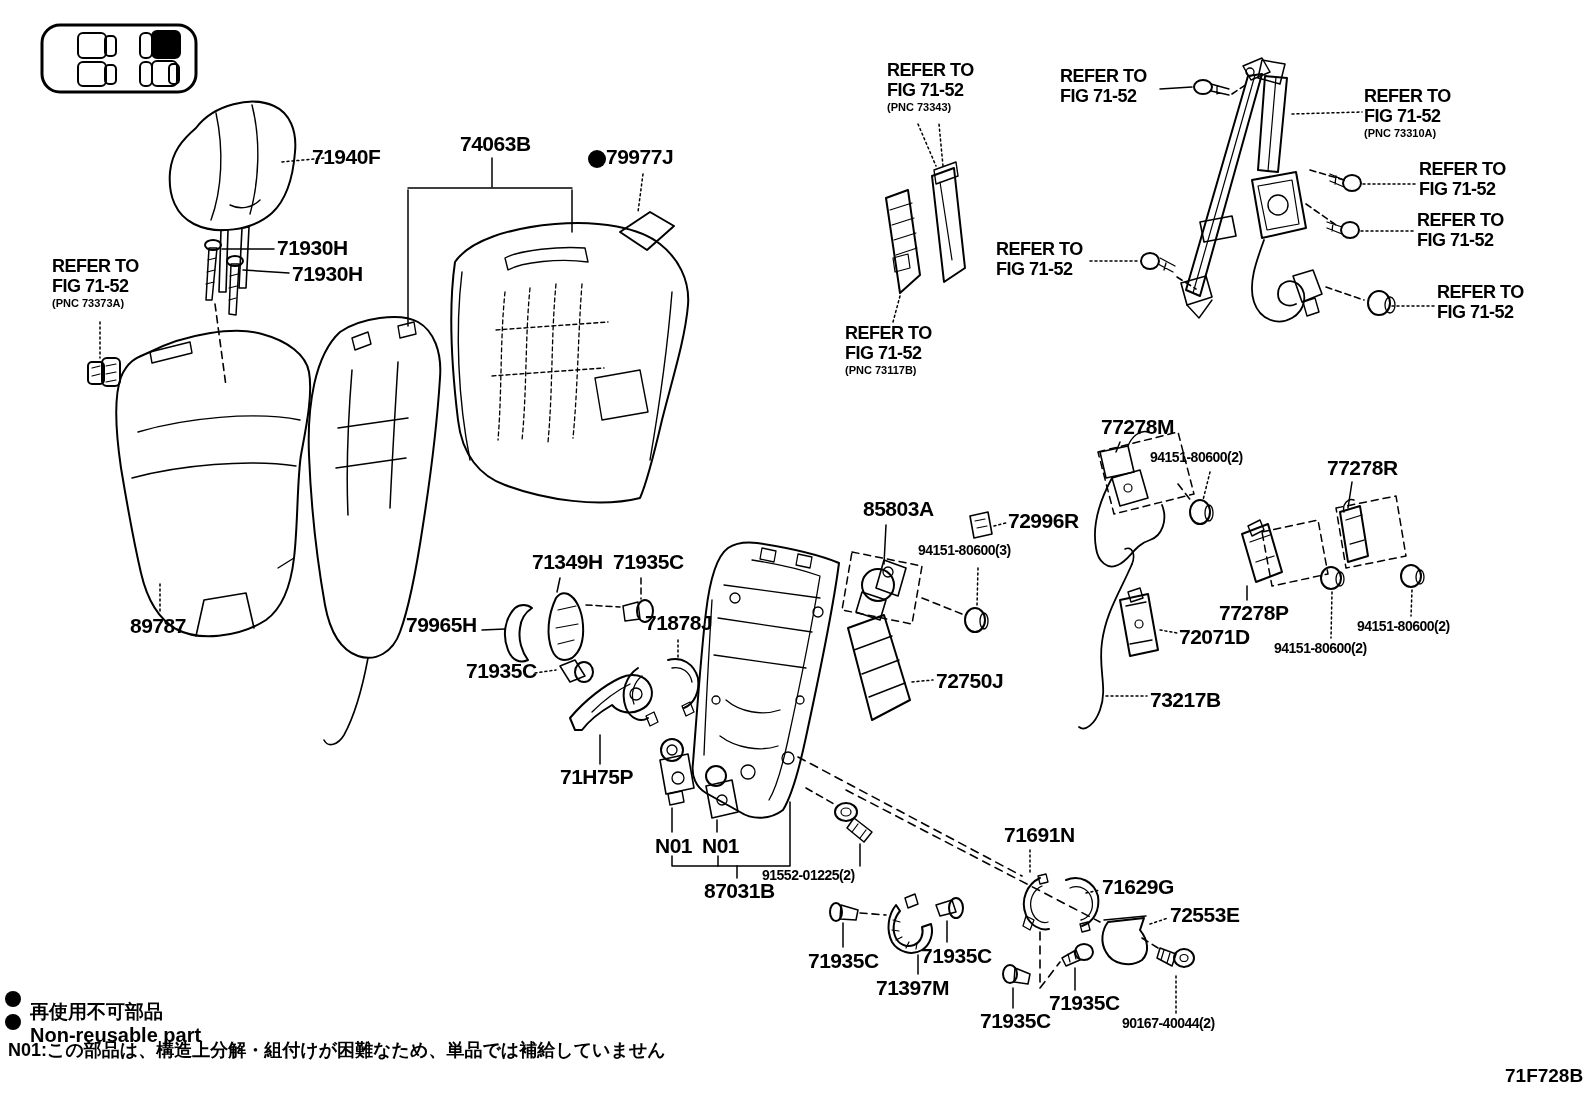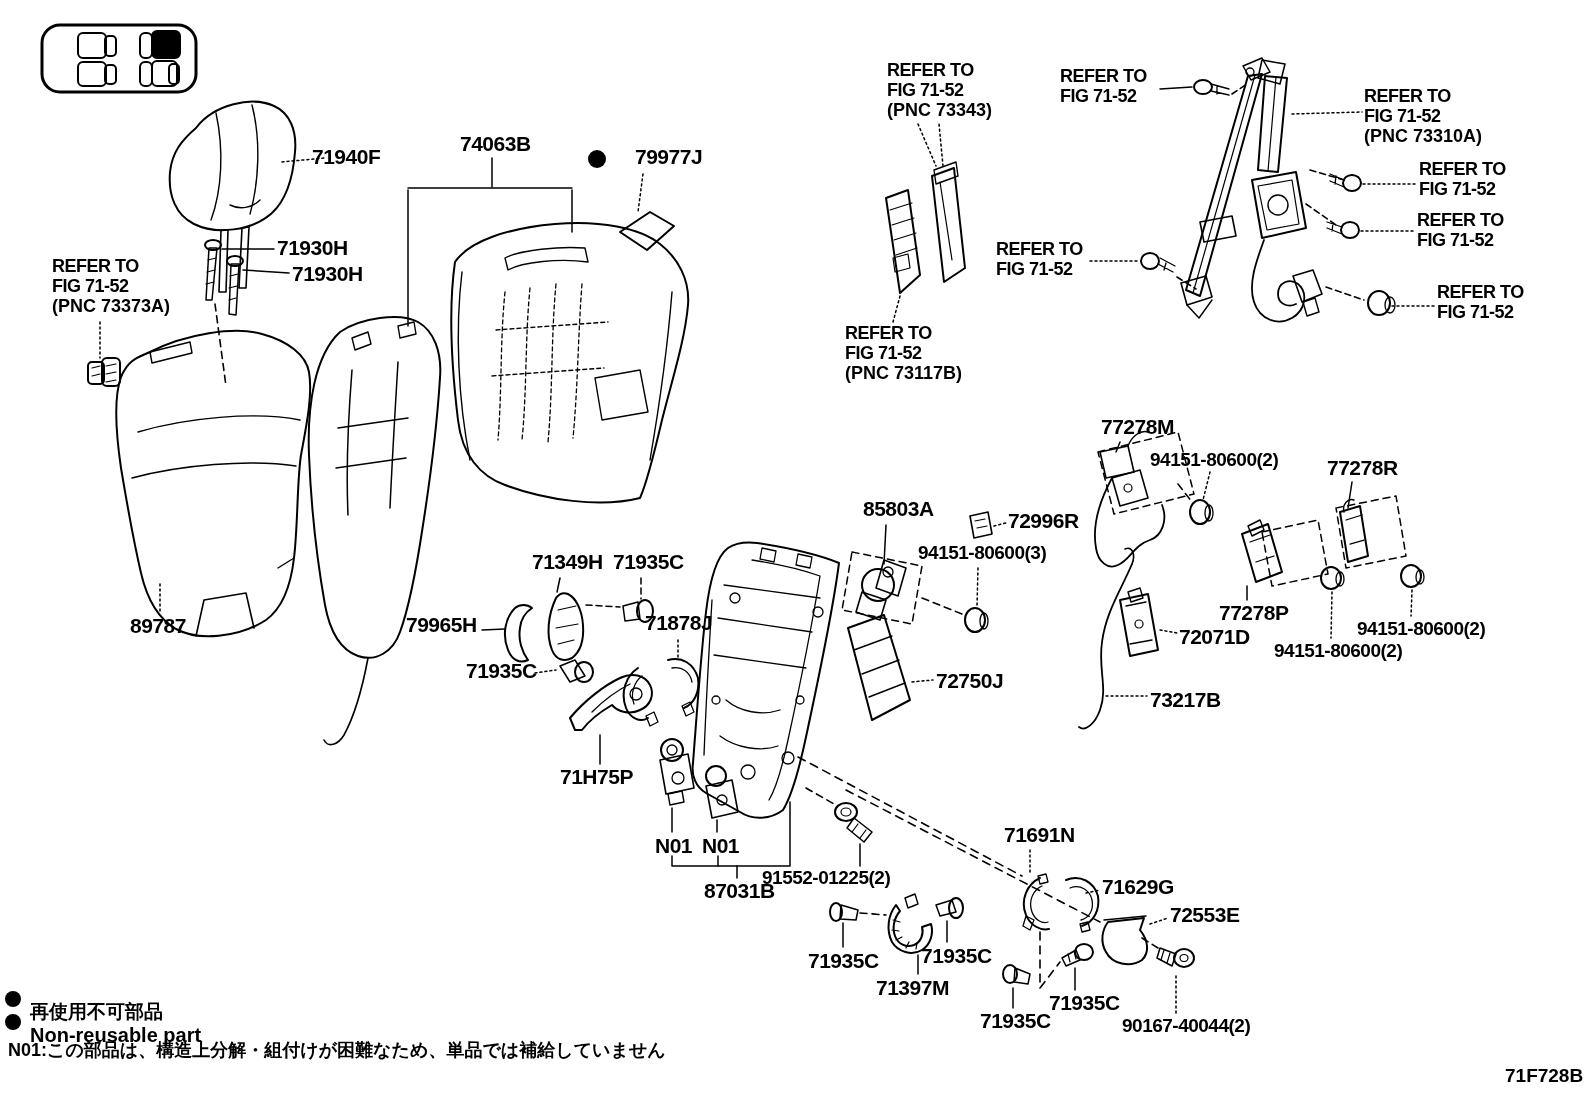--- a/index.html
+++ b/index.html
@@ -1,23 +1,23 @@
 <!DOCTYPE html>
 <html><head>
 <meta charset="utf-8">
 <style>
   html,body{margin:0;padding:0;background:#fff;}
   #stage{position:relative;width:1592px;height:1099px;background:#ffffff;overflow:hidden;
          font-family:"Liberation Sans",sans-serif;color:#000;}
   #art{position:absolute;left:0;top:0;}
   .pl{position:absolute;font:700 21px/1.0 "Liberation Sans",sans-serif;letter-spacing:-0.5px;white-space:nowrap;}
-  .pl.sm{font-size:19px;}
+  .pl.sm{font-size:14px;}
   .ref{position:absolute;font:700 18px/1.1 "Liberation Sans",sans-serif;letter-spacing:-0.5px;}
   .ref .rt{white-space:pre-line;display:block;}
-  .ref .pnc{display:block;font-size:18px;letter-spacing:0;}
+  .ref .pnc{display:block;font-size:11px;letter-spacing:0;}
   .legend-line{position:absolute;font:700 20px/1.0 "Liberation Sans",sans-serif;margin-top:13px;}
   .legend-line.jp{font-size:19px;}
   .note{position:absolute;font:700 18px/1.0 "Liberation Sans",sans-serif;letter-spacing:0;text-align:center;}
   .figid{position:absolute;font:700 19px/1.0 "Liberation Sans",sans-serif;}
 </style>
 </head>
 <body>
 
 <div id="stage">
 
@@ -343,21 +343,21 @@
   </g>
 
   <g>
     <circle cx="13" cy="999" r="8" fill="#000" stroke="none"></circle>
     <circle cx="13" cy="1022" r="8" fill="#000" stroke="none"></circle>
   </g>
 </svg>
 
   <div class="pl" style="left:312px;top:146px">71940F</div>
   <div class="pl" style="left:460px;top:133px">74063B</div>
-  <div class="pl" style="left:635px;top:146px">79977J</div>
+  <div class="pl" style="left:606px;top:146px">79977J</div>
   <div class="pl" style="left:277px;top:237px">71930H</div>
   <div class="pl" style="left:292px;top:263px">71930H</div>
   <div class="pl" style="left:130px;top:615px">89787</div>
   <div class="pl" style="left:406px;top:614px">79965H</div>
   <div class="pl" style="left:532px;top:551px">71349H</div>
   <div class="pl" style="left:613px;top:551px">71935C</div>
   <div class="pl" style="left:466px;top:660px">71935C</div>
   <div class="pl" style="left:645px;top:612px">71878J</div>
   <div class="pl" style="left:560px;top:766px">71H75P</div>
   <div class="pl" style="left:655px;top:835px">N01</div>

